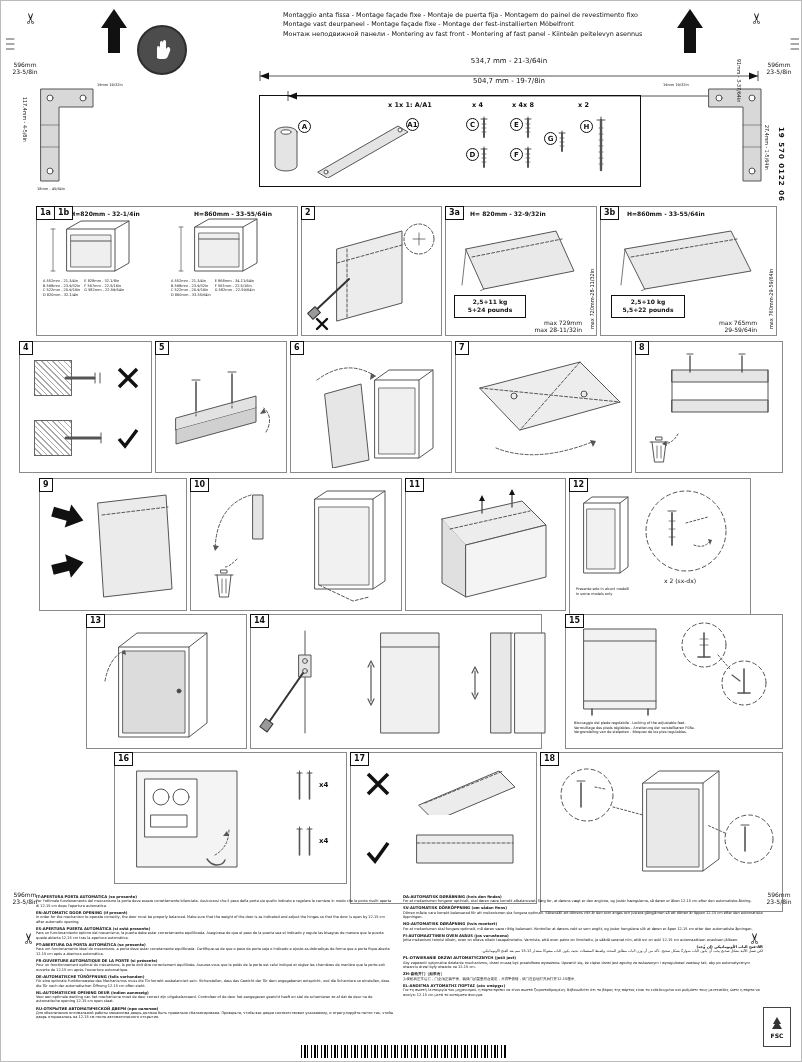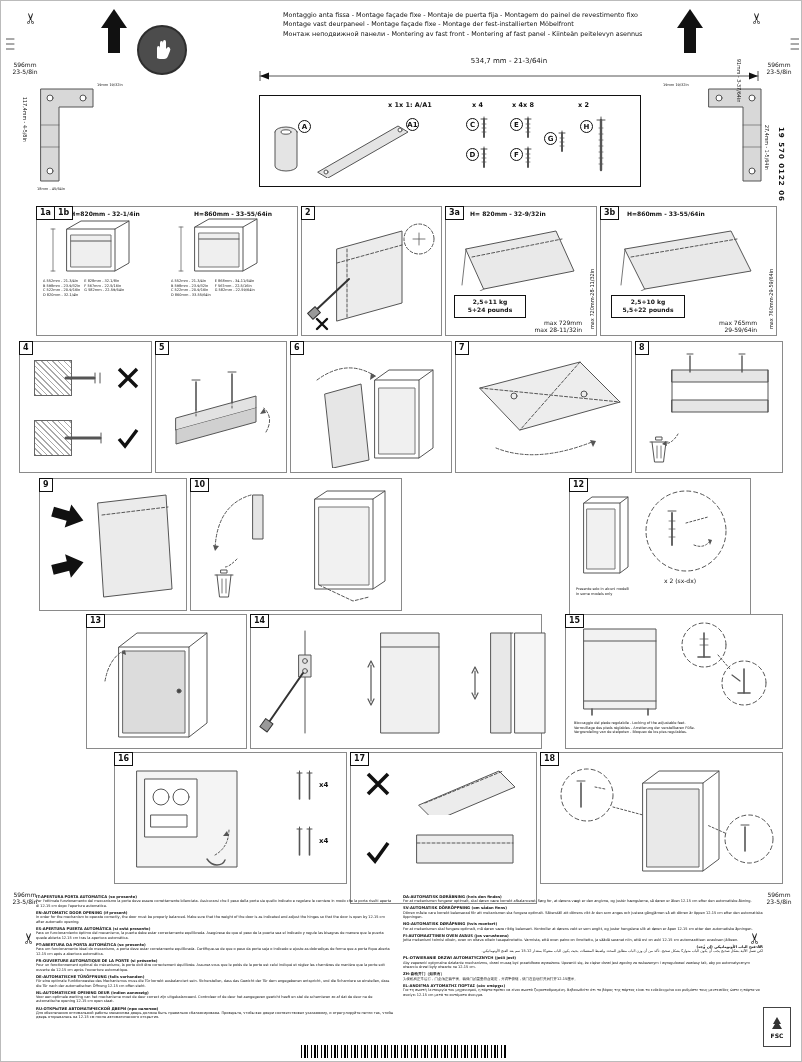--- a/index.html
+++ b/index.html
@@ -76,20 +76,29 @@
 
   <div class="abs" style="left:258px;top:56px;width:500px">
     <div class="dim-label">534,7 mm - 21-3/64in</div>
     <svg class="d" width="500" height="10">
       <line x1="1" y1="5" x2="499" y2="5"></line>
       <path d="M1 5 l9 -3.5 v7 z M499 5 l-9 -3.5 v7 z" fill="#111" stroke="none"></path>
       <line x1="1" y1="0" x2="1" y2="10"></line>
         <line x1="499" y1="0" x2="499" y2="10"></line>
     </svg>
   </div>
+  <div class="abs" style="left:286px;top:76px;width:444px">
+    <div class="dim-label">504,7 mm - 19-7/8in</div>
+    <svg class="d" width="444" height="10">
+      <line x1="1" y1="5" x2="443" y2="5"></line>
+      <path d="M1 5 l9 -3.5 v7 z M443 5 l-9 -3.5 v7 z" fill="#111" stroke="none"></path>
+      <line x1="1" y1="0" x2="1" y2="10"></line>
+        <line x1="443" y1="0" x2="443" y2="10"></line>
+    </svg>
+  </div>
 
   <div class="abs sidelabel" style="left:4px;top:60px;width:40px">
     <div>596mm</div>
     <div>23-5/8in</div>
   </div>
   <div class="abs sidelabel" style="left:758px;top:60px;width:40px">
     <div>596mm</div>
     <div>23-5/8in</div>
   </div>
 
@@ -405,20 +414,31 @@
     </svg>
     <svg class="d abs" style="left:104px;top:6px" width="102" height="120" viewBox="0 0 102 120">
       <path d="M20 14 H78 V104 H20 Z"></path>
         <path d="M20 14 L32 6 H90 L78 14"></path>
         <path d="M90 6 V96 L78 104"></path>
       <rect x="24" y="22" width="50" height="78" fill="#f1f1f1" stroke="#777"></rect>
       <path d="M24 100 L58 116 L74 112" stroke-dasharray="3 2"></path>
     </svg>
   </div>
 
+  <div class="step" style="left:404px;top:477px;width:161px;height:133px">
+    <span class="badge" style="left:-1px">11</span>
+    <svg class="d abs" style="left:6px;top:6px" width="149" height="120" viewBox="0 0 149 120">
+      <path d="M30 34 L110 16 L134 40 L54 60 Z" fill="#ededed"></path>
+      <path d="M30 34 L30 98 L54 112 L54 60" fill="#e0e0e0"></path>
+      <path d="M54 60 L134 40 L134 92 L54 112 Z" fill="#f4f4f4"></path>
+      <path d="M70 28 l0 -14 M100 22 l0 -14" stroke-width="1.4"></path>
+      <path d="M67 16 l3 -6 3 6 z M97 10 l3 -6 3 6 z" fill="#111" stroke="none"></path>
+      <line x1="38" y1="44" x2="118" y2="26" stroke-dasharray="3 2"></line>
+    </svg>
+  </div>
 
   <div class="step" style="left:568px;top:477px;width:182px;height:163px">
     <span class="badge" style="left:-1px">12</span>
     <svg class="d abs" style="left:6px;top:14px" width="58" height="88" viewBox="0 0 58 88">
       <path d="M8 10 H44 V80 H8 Z"></path>
         <path d="M8 10 L16 4 H52 L44 10"></path>
         <path d="M52 4 V74 L44 80"></path>
       <rect x="11" y="16" width="28" height="60" fill="#f1f1f1" stroke="#777"></rect>
     </svg>
     <svg class="d abs" style="left:72px;top:8px" width="88" height="88" viewBox="0 0 88 88">
@@ -550,21 +570,21 @@
     </svg>
     <svg class="abs" style="left:14px;top:86px" width="26" height="26">
       <path d="M3 14 L10 22 L23 4" stroke="#111" stroke-width="3.6" fill="none"></path>
     </svg>
     <svg class="d abs" style="left:52px;top:70px" width="124" height="54" viewBox="0 0 124 54">
       <path d="M14 12 H110 V40 H14 Z" fill="#ececec"></path>
       <line x1="14" y1="20" x2="110" y2="20" stroke-dasharray="3 2"></line>
     </svg>
   </div>
 
-  <div class="step" style="left:539px;top:751px;width:243px;height:132px">
+  <div class="step" style="left:539px;top:751px;width:243px;height:160px">
     <span class="badge" style="left:-1px">18</span>
     <svg class="d abs" style="left:6px;top:6px" width="231" height="120" viewBox="0 0 231 120">
       <path d="M96 24 H156 V112 H96 Z"></path>
         <path d="M96 24 L112 12 H172 L156 24"></path>
         <path d="M172 12 V100 L156 112"></path>
       <rect x="100" y="30" width="52" height="78" fill="#e9e9e9" stroke="#666"></rect>
       <circle cx="40" cy="36" r="26" stroke-dasharray="4 3"></circle>
       <g>
           <line x1="34" y1="24" x2="34" y2="48" stroke-width="1.6"></line>
           <path d="M30 22 h8"></path>

